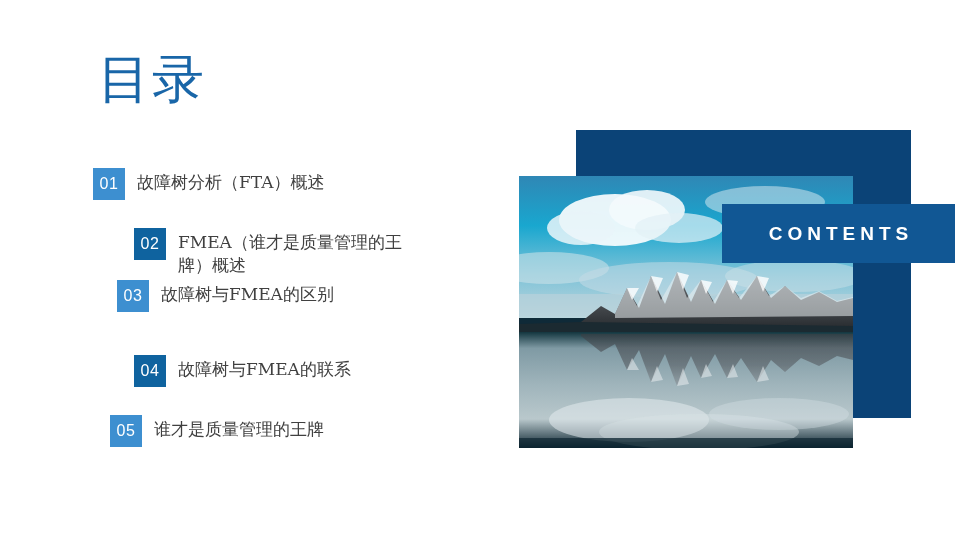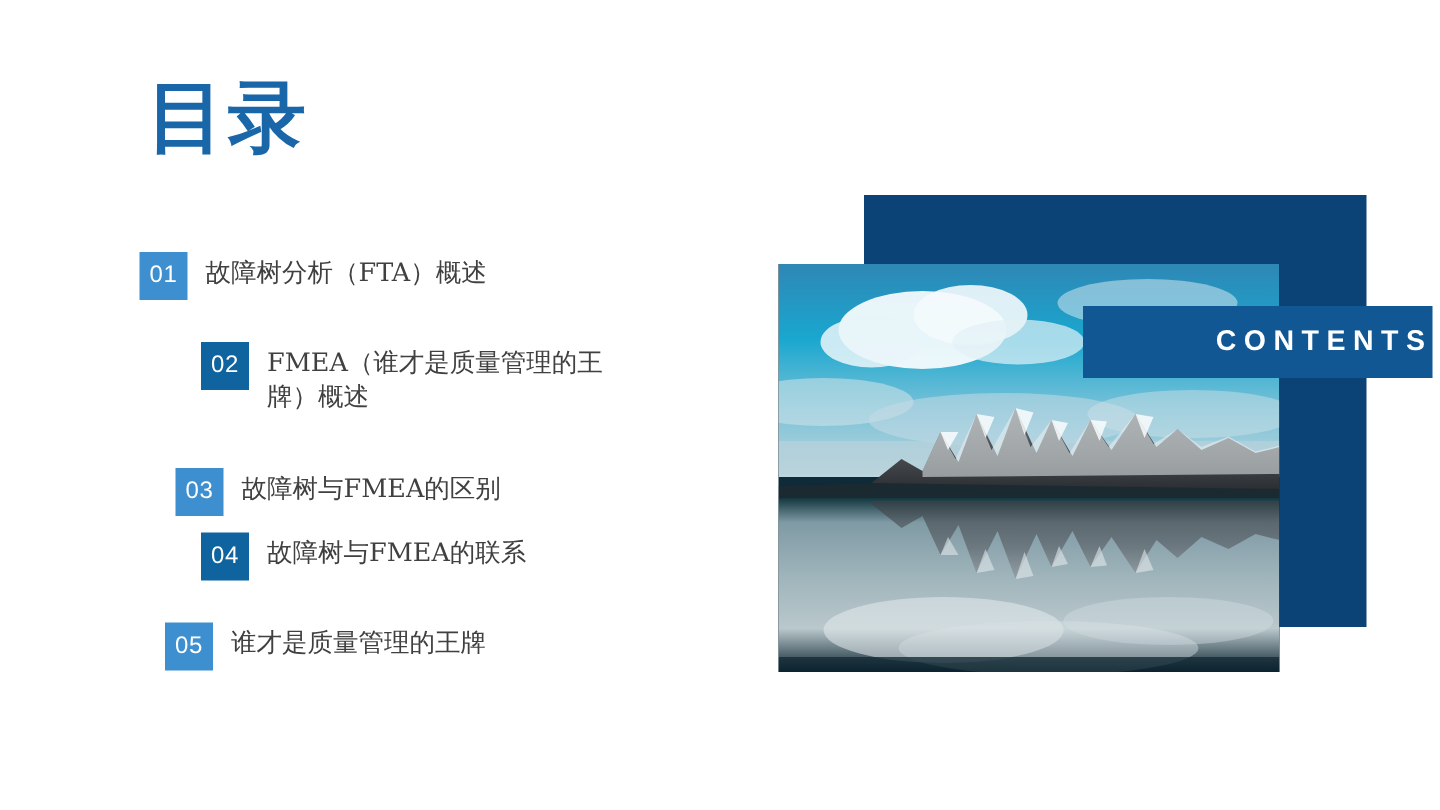--- a/index.html
+++ b/index.html
@@ -21,21 +21,21 @@
     background: #ffffff;
     overflow: hidden;
   }
 
   
   .page-title {
     position: absolute;
     left: 98px;
     top: 48px;
     font-family: "DejaVu Serif", "Liberation Serif", serif;
-    font-weight: 700;
+    font-weight: 400;
     font-size: 52px;
     line-height: 62px;
     letter-spacing: 2px;
     color: #1966a8;
     white-space: nowrap;
   }
 
   
   .toc {
     position: absolute;
@@ -103,25 +103,25 @@
     display: block;
     width: 334px;
     height: 272px;
   }
 
   .contents-banner {
     position: absolute;
     left: 722px;
     top: 204px;
     width: 233px;
-    height: 48px;
+    height: 59px;
     background: #115794;
     display: flex;
     align-items: center;
-    justify-content: flex-end;
+    justify-content: center;
   }
   .contents-banner span {
     color: #ffffff;
     font-family: "Liberation Sans", sans-serif;
     font-size: 19px;
     font-weight: 700;
     letter-spacing: 5px;
     padding-left: 5px;
     white-space: nowrap;
   }
@@ -138,21 +138,21 @@
     <div class="toc-item" style="top:0px;">
       <div class="toc-badge light">01</div>
       <div class="toc-label">故障树分析（FTA）概述</div>
     </div>
 
     <div class="toc-item" style="top:60px;">
       <div class="toc-badge dark">02</div>
       <div class="toc-label two-line">FMEA（谁才是质量管理的王牌）概述</div>
     </div>
 
-    <div class="toc-item" style="top:144px;padding-left:24px;">
+    <div class="toc-item" style="top:112px;padding-left:24px;">
       <div class="toc-badge light">03</div>
       <div class="toc-label">故障树与FMEA的区别</div>
     </div>
 
     <div class="toc-item" style="top:187px;">
       <div class="toc-badge dark">04</div>
       <div class="toc-label">故障树与FMEA的联系</div>
     </div>
 
     <div class="toc-item" style="top:247px;padding-left:17px;">

